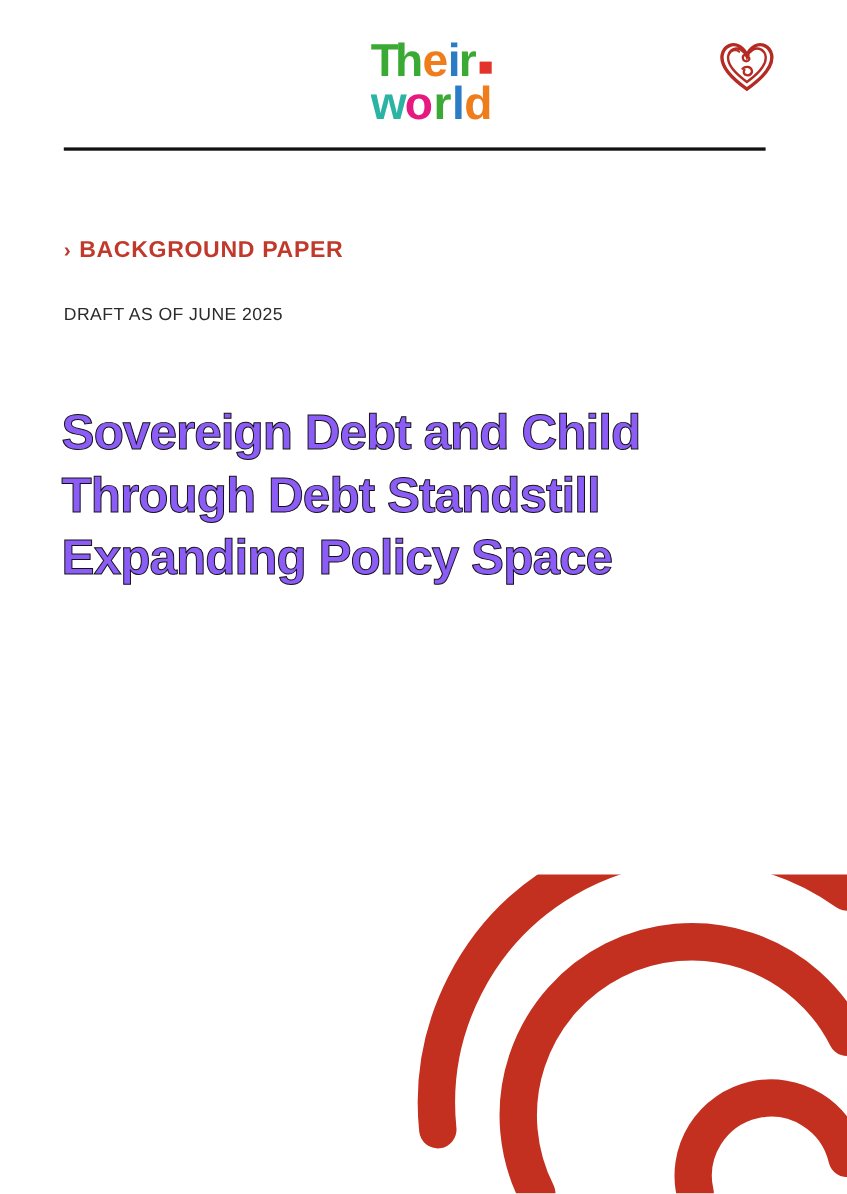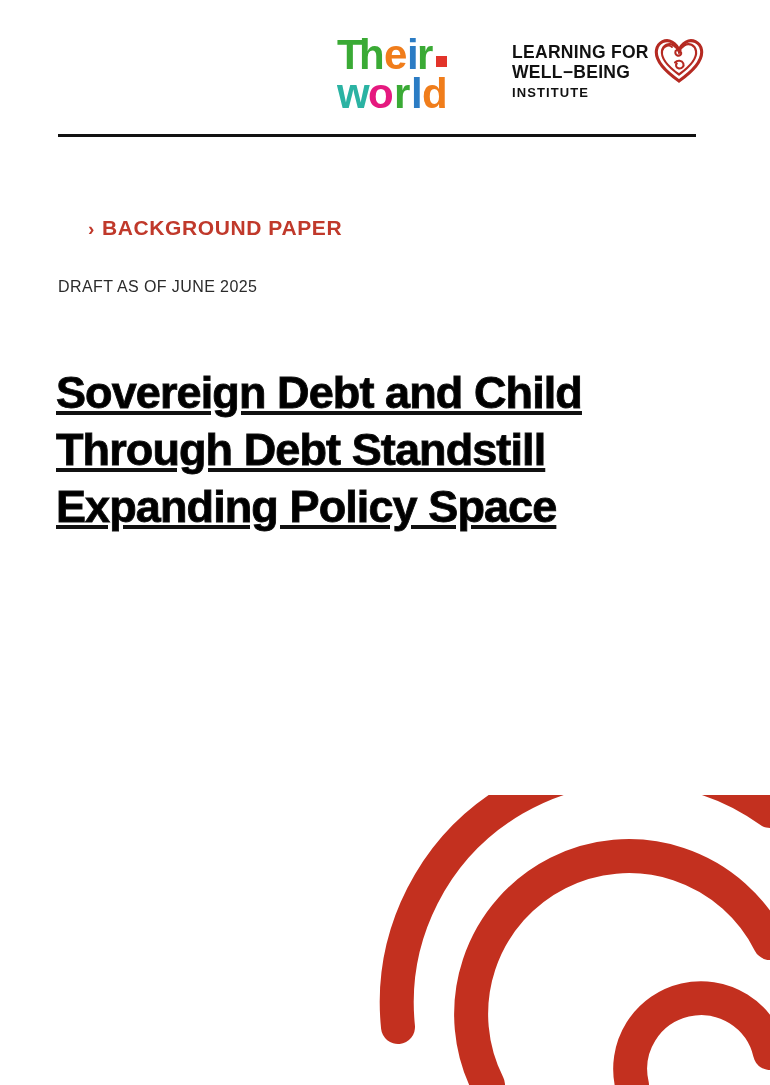--- a/index.html
+++ b/index.html
@@ -50,21 +50,20 @@
     width:638px; height:3px; background:#111111;
   }
 
   
   .kicker {
     position:absolute; left:58px; top:216px;
     font-size:21px; font-weight:bold;
     color:#C0392B;
     letter-spacing:0.6px;
     white-space:nowrap;
-    margin-left:30px;
   }
   .kicker .chev { display:inline-block; margin-right:7px; font-size:19px; }
 
   
   .draftline {
     position:absolute; left:58px; top:278px;
     font-size:16px; font-weight:normal;
     color:#2b2b2b;
     letter-spacing:0.4px;
     white-space:nowrap;
@@ -72,22 +71,21 @@
 
   
   .title {
     position:absolute; left:56px; top:364px;
     width:600px;
     font-family:"Liberation Sans", sans-serif;
     font-weight:bold;
     font-size:45px;
     line-height:57px;
     letter-spacing:-0.9px;
-    color:#000000;
-    text-decoration:underline;
+    color:#8b5cf6;
     -webkit-text-stroke:0.9px #111111;
   }
   .title .tline { display:block; white-space:nowrap; }
 
   
   .authors {
     position:absolute; left:58px; top:720px;
     width:470px;
     font-size:19.5px;
     font-weight:bold;
@@ -126,25 +124,20 @@
 
         <text x="0" y="76" font-size="42" fill="#2BB3A3">w</text>
         <text x="31" y="76" font-size="42" fill="#E5197F">o</text>
         <text x="57" y="76" font-size="42" fill="#3AAA35">r</text>
         <text x="74" y="76" font-size="42" fill="#2B7CC4">l</text>
         <text x="85" y="76" font-size="42" fill="#F07D1B">d</text>
       </svg>
     </div>
 
     <div class="lwb-logo">
-      <div class="lwb-text">
-        <div class="lwb-l1">LEARNING FOR</div>
-        <div class="lwb-l2">WELL−BEING</div>
-        <div class="lwb-l3">INSTITUTE</div>
-      </div>
       <div class="lwb-heart">
         <svg width="52" height="48" viewBox="0 0 52 48" xmlns="http://www.w3.org/2000/svg" fill="none" stroke="#B52A22" stroke-linecap="round">
 
           <path d="M26 45 C 9 33, 2 23, 3.5 14 C 5 6, 13 2.5, 19 6 C 23 8.3, 25 11.5, 26 14.5
                    C 27 11.5, 29 8.3, 33 6 C 39 2.5, 47 6, 48.5 14 C 50 23, 43 33, 26 45 Z" stroke-width="3.1"></path>
 
           <path d="M26 38.5 C 13.5 29.5, 8 21.5, 9 15 C 10 9, 16 6.5, 20.5 9.2
                    C 23.3 10.9, 25 13.3, 26 15.6 C 27 13.3, 28.7 10.9, 31.5 9.2
                    C 36 6.5, 42 9, 43 15 C 44 21.5, 38.5 29.5, 26 38.5 Z" stroke-width="2.2"></path>
 

